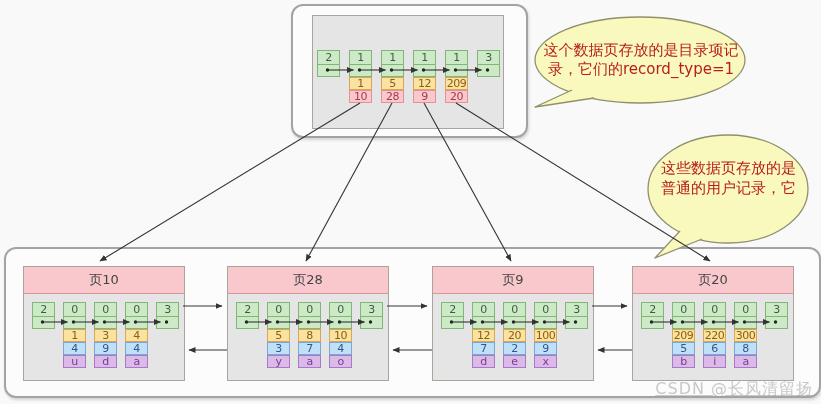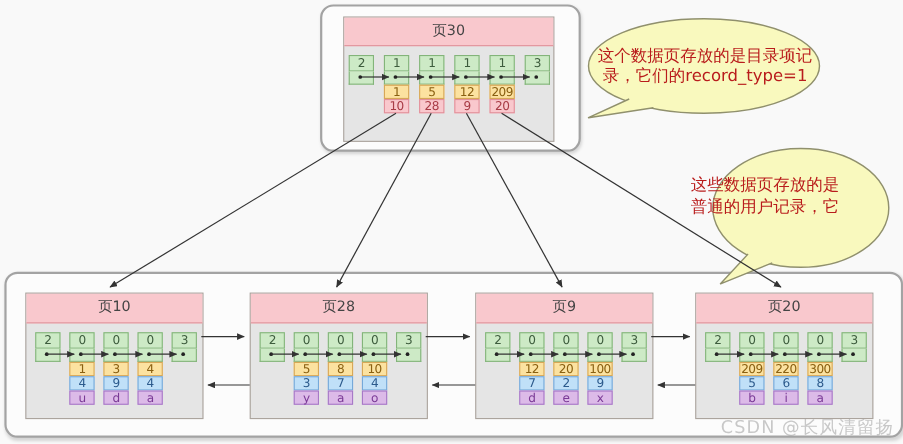--- a/index.html
+++ b/index.html
@@ -19,39 +19,36 @@
   .type   { height:15px; line-height:13px; background:#cdeac6; border:1px solid #83b47a; color:#3d5c3d; }
   .ptr    { height:12px; background:#cdeac6; border:1px solid #83b47a; border-top:0; }
   .key    { height:13px; line-height:11px; background:#fce2a0; border:1px solid #d7a757; color:#8a6011; }
   .pageno { height:13px; line-height:11px; background:#f9c8cd; border:1px solid #e2909a; color:#a83c46; }
   .val    { height:13px; line-height:11px; background:#c0e0f8; border:1px solid #76a9d9; color:#2c5a8c; }
   .chr    { height:13px; line-height:11px; background:#dcbae8; border:1px solid #a779c7; color:#7a3a96; }
 
   .bubble-svg { position:absolute; }
   .bubble-text { position:absolute; text-align:center; color:#b91c1c; font-size:15px; }
   #bubble1-text { left:535px; top:41px; width:212px; line-height:19px; }
-  #bubble2-text { left:618px; top:158px; width:155px; line-height:20px; }
+  #bubble2-text { left:651px; top:158px; width:155px; line-height:20px; }
   .bubble-line { display:block; }
 
   #overlay { position:absolute; left:0; top:0; pointer-events:none; }
   #watermark { position:absolute; right:8px; top:379px; font-size:16px; color:rgba(165,165,165,0.6);
-               letter-spacing:1px; }
+               letter-spacing:1px;text-decoration:underline; }
 </style>
 </head>
 <body>
 
 <div id="canvas">
 
   <div class="container" style="left:291px;top:4px;width:233px;height:130px"></div>
   <div class="container" style="left:4px;top:247px;width:813px;height:147px"></div>
 
   <div class="page" style="left:312px;top:15px;width:190px;height:112px">
-    <div class="page-header h26">
-      <span>页30</span>
-    </div>
     <div class="col" style="left:4px;top:34px">
       <div class="cell type">2</div>
       <div class="cell ptr"></div>
     </div>
     <div class="col" style="left:36px;top:34px">
       <div class="cell type">1</div>
       <div class="cell ptr"></div>
       <div class="cell key">1</div>
       <div class="cell pageno">10</div>
     </div>

